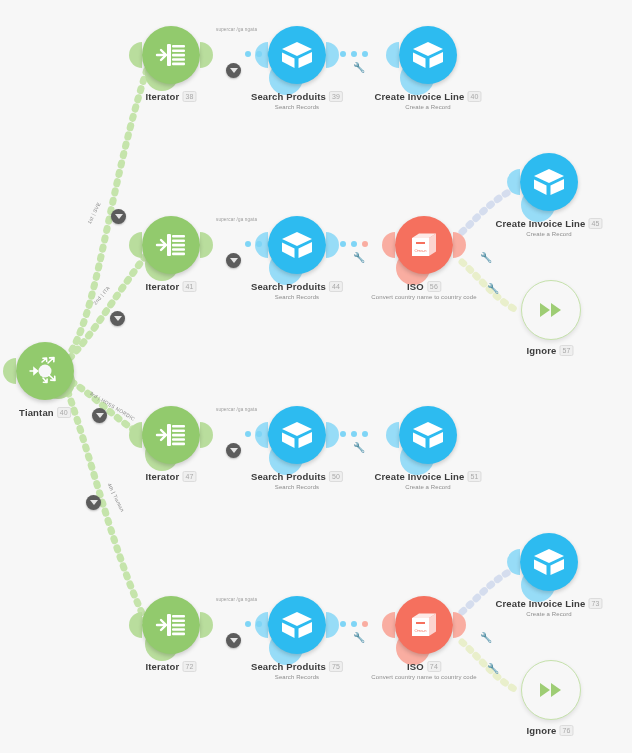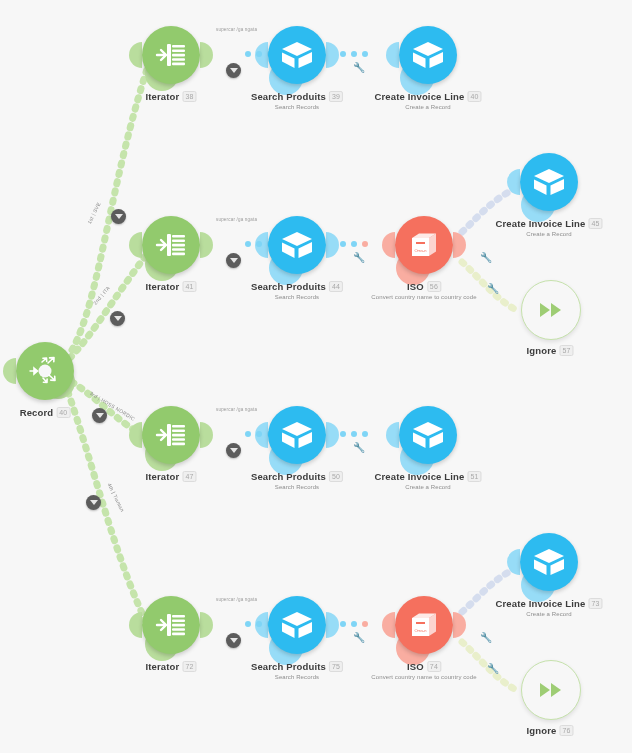--- a/index.html
+++ b/index.html
@@ -107,21 +107,21 @@
       <svg class="ic" width="36" height="36" viewBox="0 0 36 36">
         <circle cx="18" cy="18" r="6.5" fill="#f7f7f7"></circle>
         <path d="M2.5 18 h6 M7 15 l3.5 3 -3.5 3 z" stroke="#fff" stroke-width="1.6" fill="#fff"></path>
         <path d="M15 9 l4.5 -4 M19.5 5 l-3.6 .3 M19.5 5 l.2 3.5" stroke="#fff" stroke-width="1.6" fill="none" stroke-linecap="round"></path>
         <path d="M21 10 l6 -5.5 M27 4.5 l-4.4 .4 M27 4.5 l-.2 4.2" stroke="#fff" stroke-width="1.6" fill="none" stroke-linecap="round"></path>
         <path d="M22 22 l6 5.5 M28 27.5 l-4.3 -.4 M28 27.5 l-.3 -4.2" stroke="#fff" stroke-width="1.6" fill="none" stroke-linecap="round"></path>
         <path d="M16 25 l4 4.5 M20 29.5 l-3.6 -.2 M20 29.5 l.1 -3.5" stroke="#fff" stroke-width="1.6" fill="none" stroke-linecap="round"></path>
       </svg>
     </div>
     <div class="label">
-      <div class="ltitle"><span>Record</span><span class="badge">40</span></div>
+      <div class="ltitle"><span>Tiantan</span><span class="badge">40</span></div>
     </div>
   </div>
 
   <div class="routelabel" style="left:86px;top:222px;transform:rotate(-64deg);">1st | SVE</div>
   <div class="routelabel" style="left:92px;top:302px;transform:rotate(-50deg);">2nd | ITA</div>
   <div class="routelabel" style="left:92px;top:390px;transform:rotate(31deg);">3rd | HOSS NORDIC</div>
   <div class="routelabel" style="left:112px;top:482px;transform:rotate(64deg);">4th | Tiantan</div>
 
   <div class="filter" style="left:111px;top:209px;">
       <i></i>

